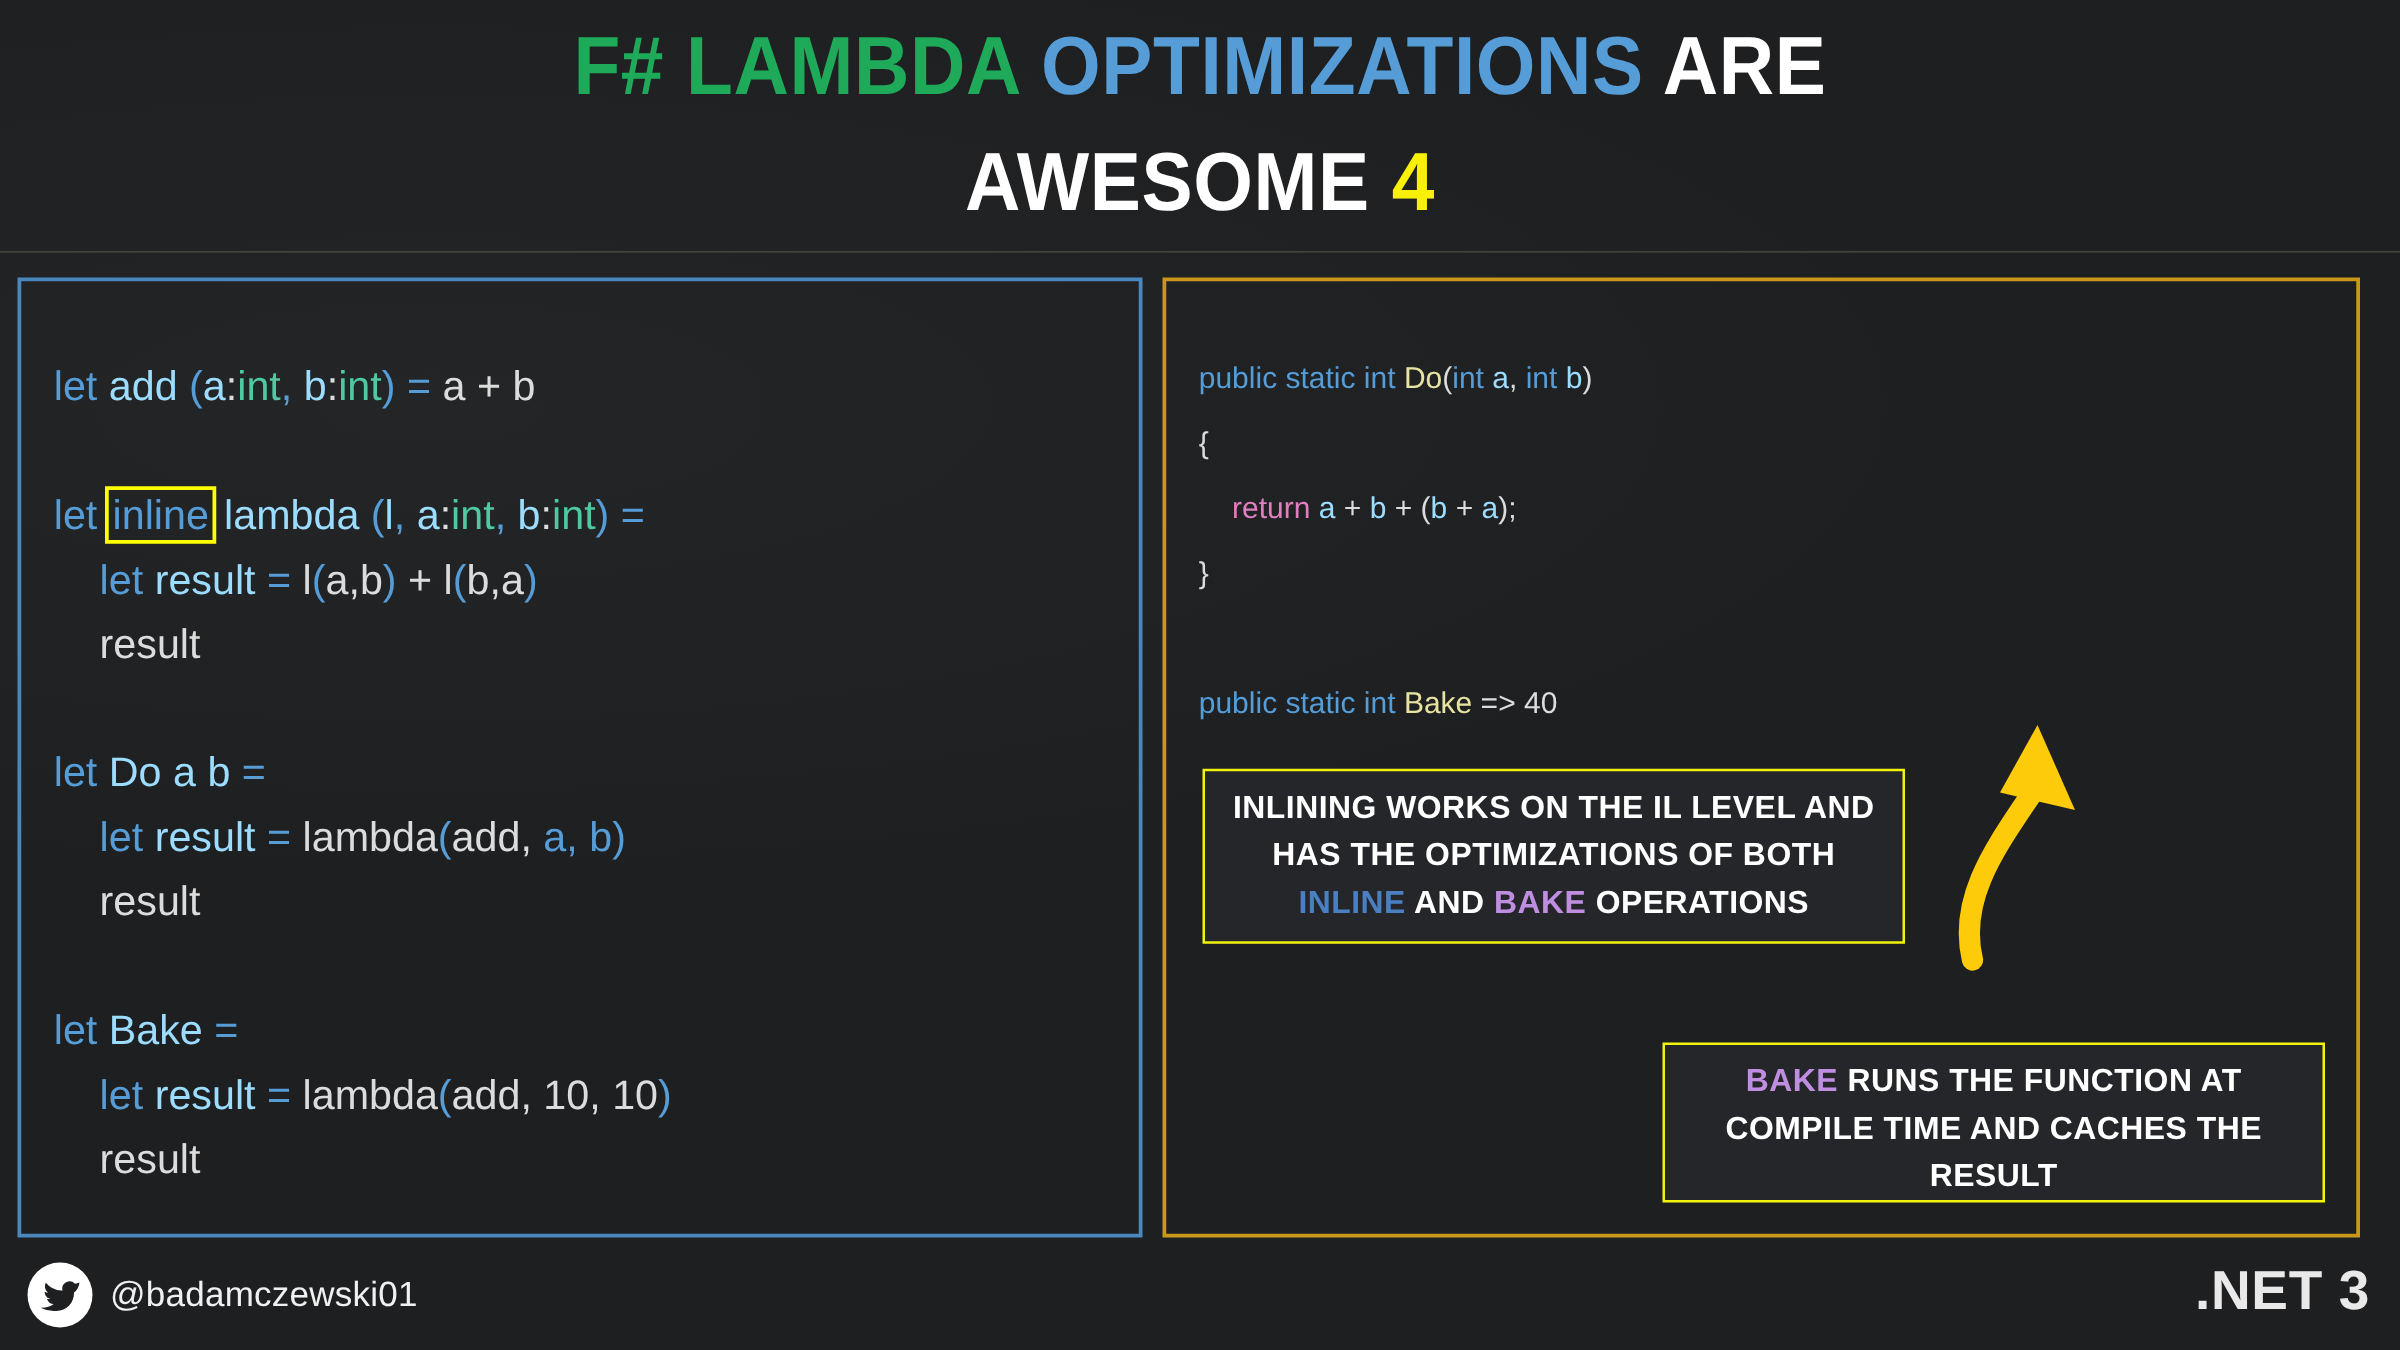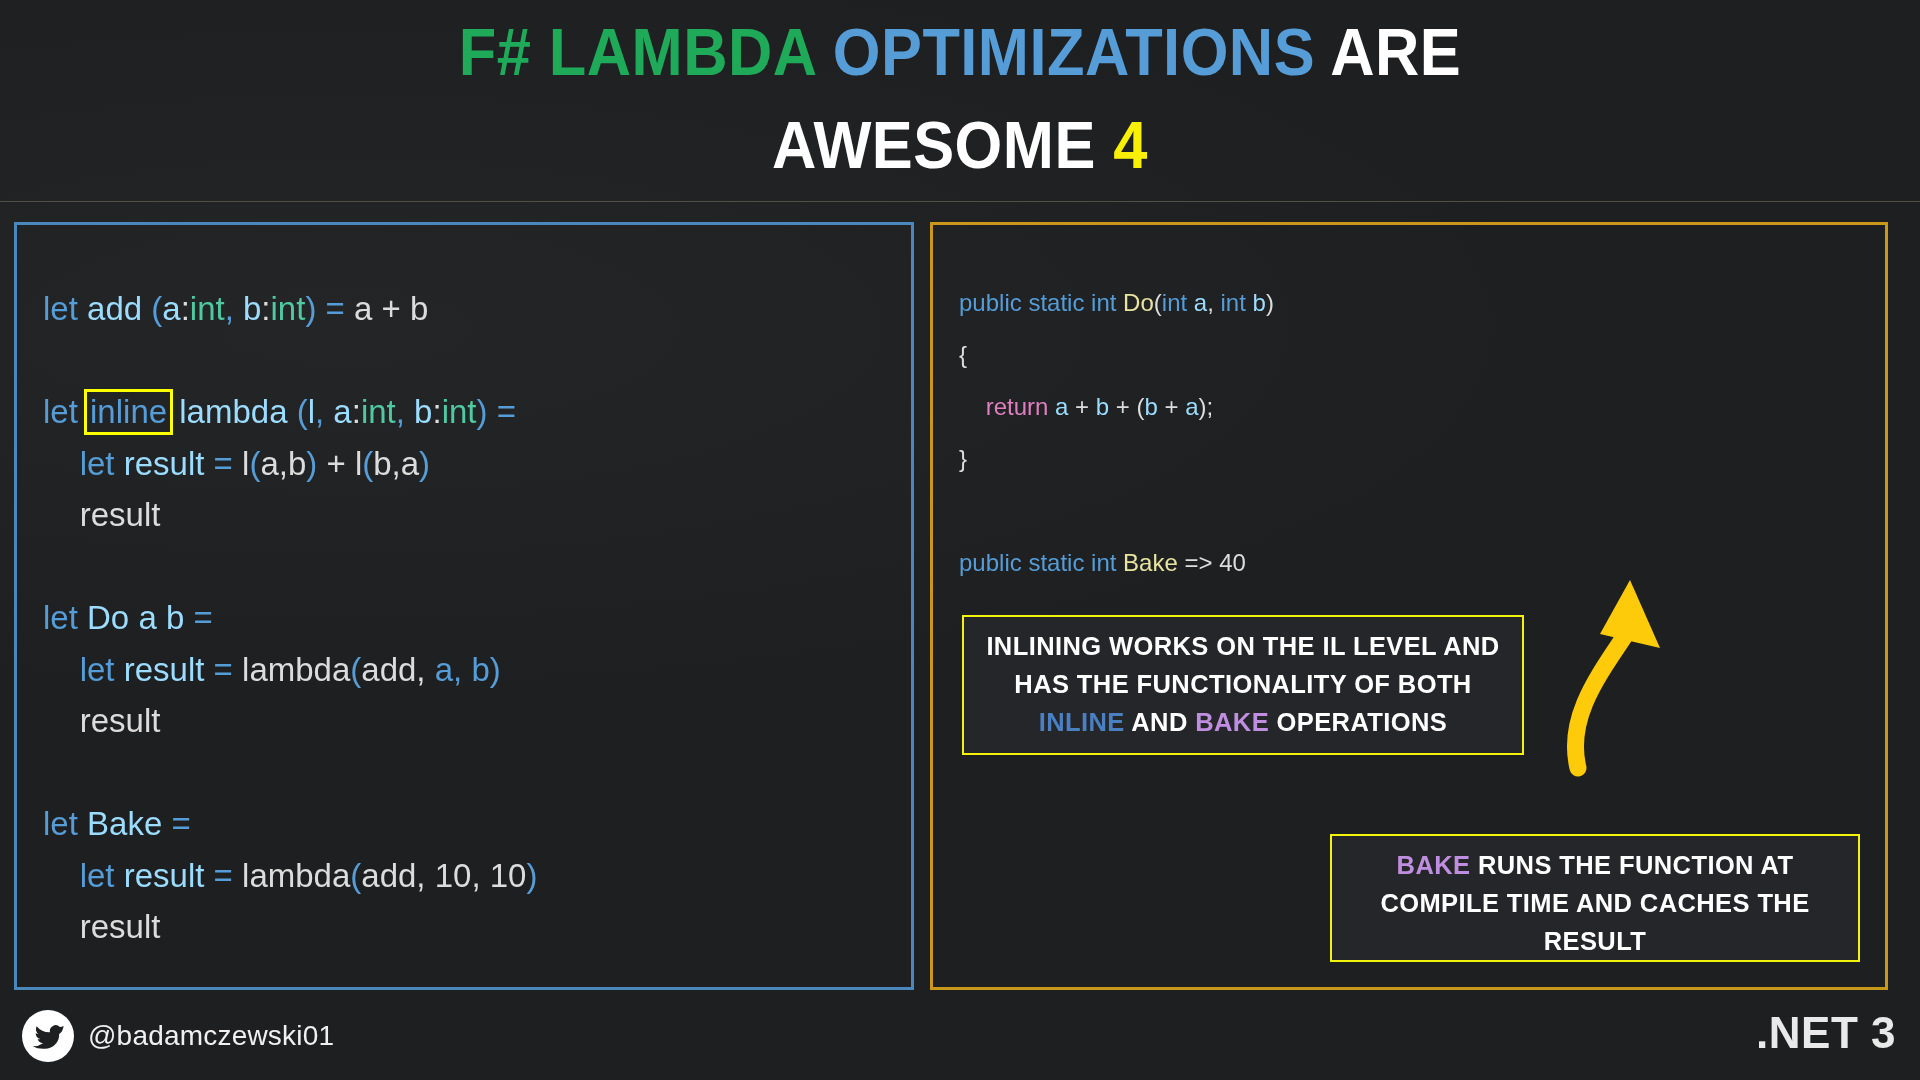--- a/index.html
+++ b/index.html
@@ -180,21 +180,21 @@
 
 <span class="k-blue">public</span> <span class="k-blue">static</span> <span class="k-blue">int</span> <span class="k-yellow">Bake</span> <span class="k-plain">=&gt;</span> <span class="k-num">40</span></pre>
   </div>
 
   <svg id="arrow-up" viewBox="0 0 150 210">
     <path d="M 40 200 C 28 150 60 108 88 66" stroke="#fdcb0a" stroke-width="17" fill="none" stroke-linecap="round"></path>
     <path d="M 92 12 L 122 80 L 62 66 Z" fill="#fdcb0a"></path>
   </svg>
 
   <div class="callout" id="callout-inlining">
-    <span>INLINING WORKS ON THE IL LEVEL AND HAS THE FUNCTIONALITY OF BOTH</span>
+    <span>INLINING WORKS ON THE IL LEVEL AND HAS THE OPTIMIZATIONS OF BOTH</span>
     <span class="c-blue">INLINE</span>
     <span>AND</span>
     <span class="c-purple">BAKE</span>
     <span>OPERATIONS</span>
   </div>
 
   <div class="callout" id="callout-bake">
     <span class="c-purple">BAKE</span>
     <span>RUNS THE FUNCTION AT COMPILE TIME AND CACHES THE RESULT</span>
   </div>

